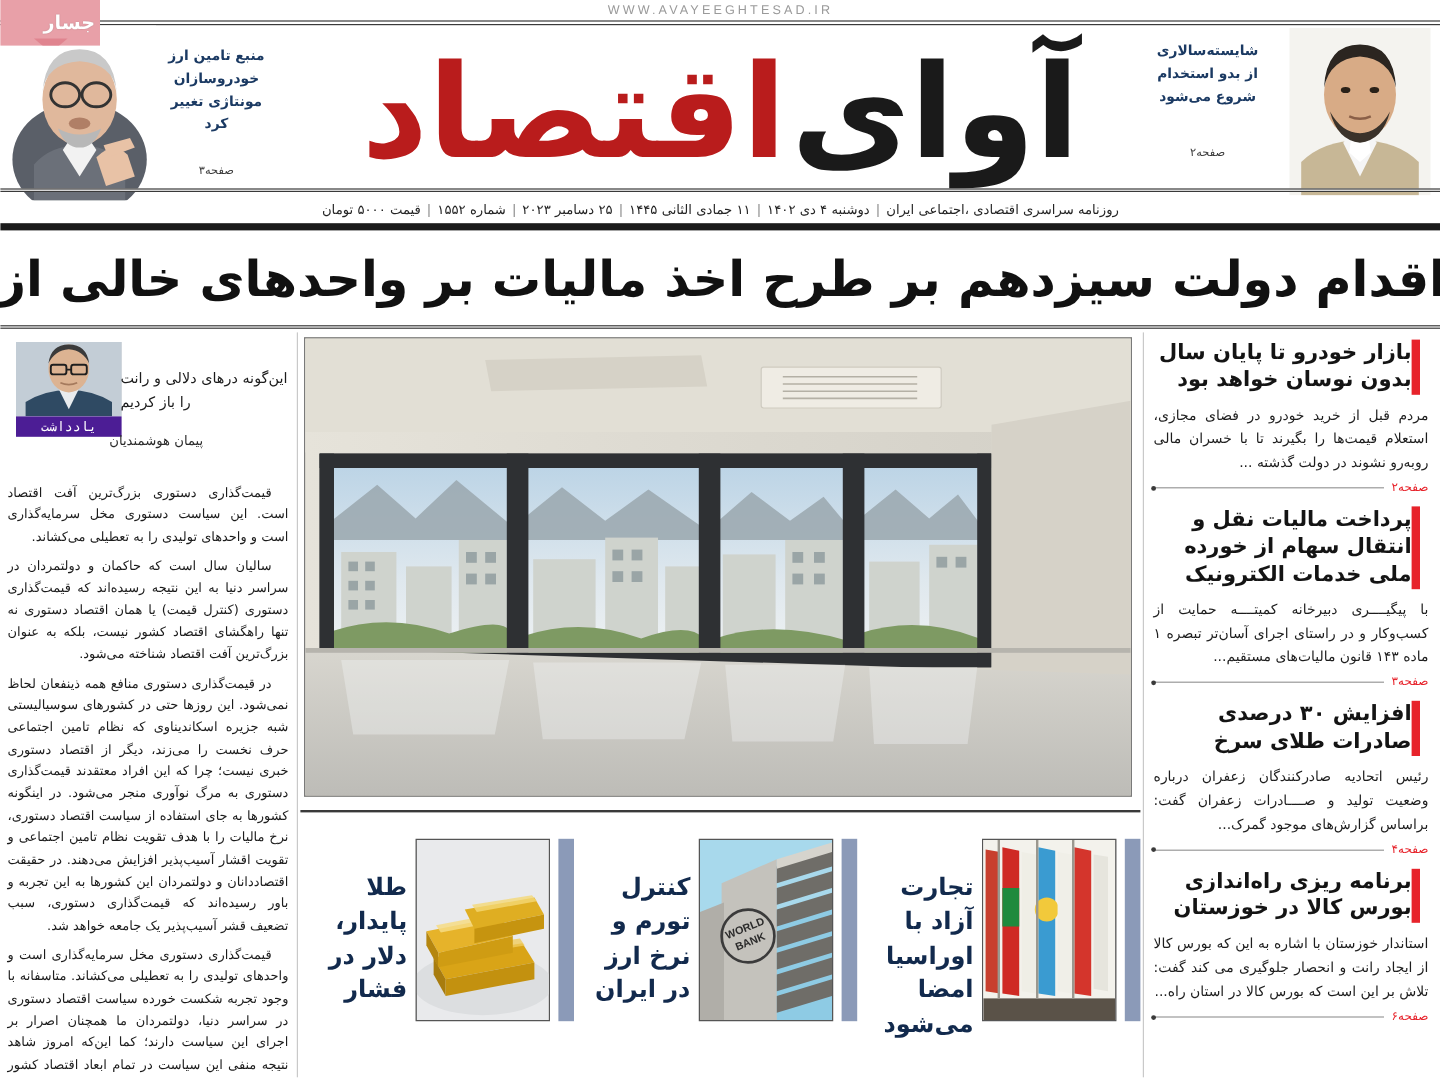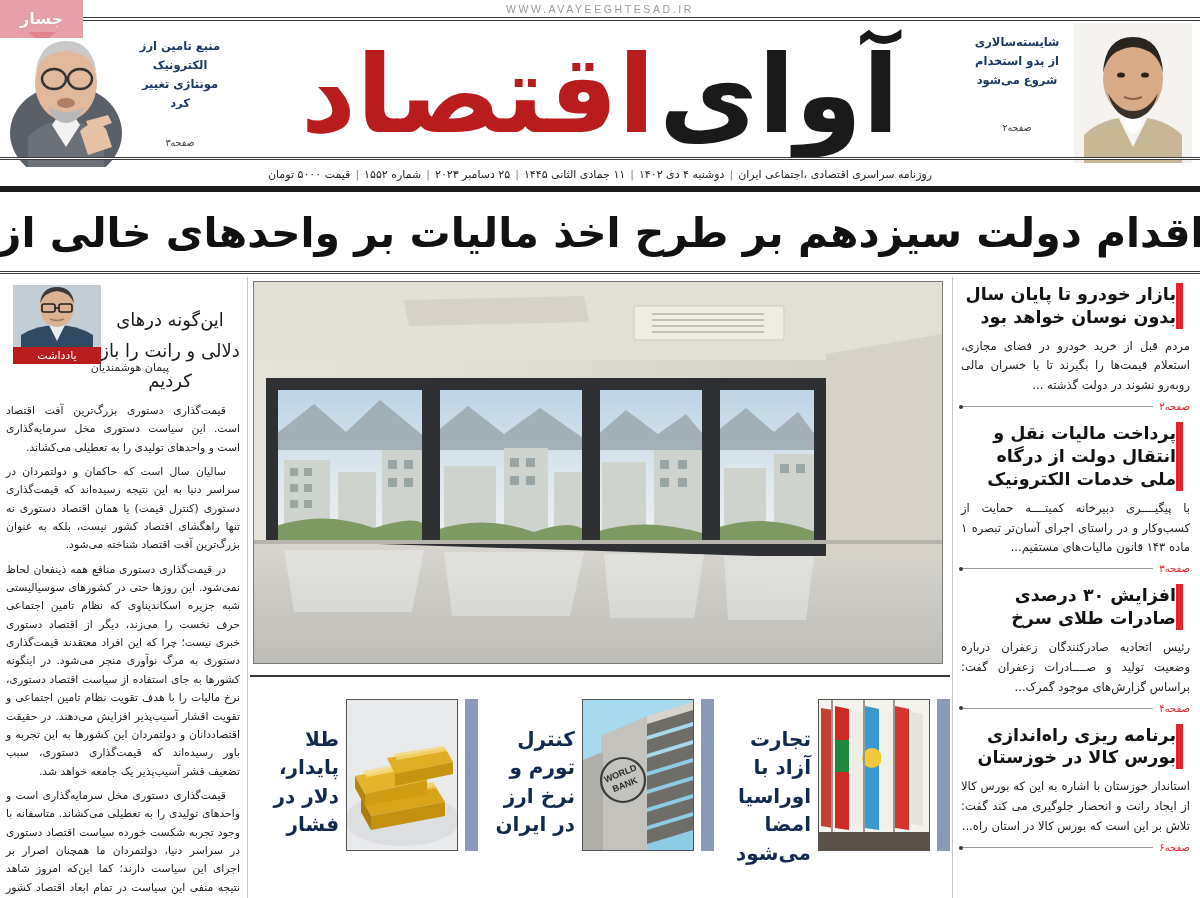--- a/index.html
+++ b/index.html
@@ -28,39 +28,39 @@
   }
 
   
   .corner-badge {
     position:absolute; top:0; left:0; width:83px; height:38px;
     background:#e8a0a8; overflow:hidden; z-index:6;
   }
   .corner-badge .cb-text {
     position:absolute; top:9px; left:4px; width:75px;
     color:#fff; font-size:16px; font-weight:bold;
-    letter-spacing:-1px; text-align:center; white-space:nowrap;
+    letter-spacing:-1px; white-space:nowrap;
     text-shadow:0 0 1px rgba(0,0,0,.25);
   }
   .corner-badge .cb-tri {
     position:absolute; bottom:-6px; left:28px;
     width:0;height:0;border-left:14px solid transparent;
     border-right:14px solid transparent;border-top:12px solid #e0848f;
   }
 
   
   .masthead { position:absolute; top:21px; left:0; width:1200px; height:136px; }
 
   .ph-left { position:absolute; top:0px; left:8px; width:122px; height:146px; overflow:hidden; }
   .ph-right { position:absolute; top:2px; right:8px; width:118px; height:140px; overflow:hidden; }
 
   .teaser { position:absolute; font-size:11.5px; line-height:1.65;
             color:#1b3a63; font-weight:600; text-align:center; }
   .teaser-left { top:16px; left:134px; width:92px; }
-  .teaser-right { top:12px; right:134px; width:98px; }
+  .teaser-right { top:12px; right:145px; width:98px; }
   .pageref-small { font-size:9.5px; color:#3a3a3a; font-weight:400; margin-top:22px; }
   .teaser-right .pageref-small { margin-top:30px; }
 
   .logo {
     position:absolute; top:8px; left:0; width:1200px; height:132px;
     display:flex; align-items:center; justify-content:center;
     direction:rtl; white-space:nowrap;
   }
   .logo .lw1 {
     font-size:108px; font-weight:bold; color:#1a1a1a;
@@ -155,27 +155,27 @@
     position:absolute; top:0; left:0; width:248px; height:621px;
     border-right:1px solid #c9c9c9; padding:6px 7px 0 6px;
   }
   .ed-head { position:relative; height:83px; }
   .ed-portrait {
     position:absolute; top:2px; left:7px; width:88px; height:62px;
     border:0; overflow:hidden; background:#b9c3cc;
   }
   .ed-quote {
     position:absolute; top:22px; right:0; width:140px;
-    font-size:18px; line-height:1.7; color:#1b1b1b; text-align:center;
+    font-size:12px; line-height:1.7; color:#1b1b1b; text-align:left;
     direction:rtl; letter-spacing:-0.3px;
   }
   .ed-tag {
     position:absolute; top:64px; left:7px; width:88px; height:17px;
-    background:#b91c1c; color:#fff; font-size:11px;
-    display:flex; align-items:center; justify-content:center;
+    background:#4c1d95; color:#fff; font-size:11px;
+    display:flex; align-items:center; justify-content:center;font-family:Liberation Mono, monospace;
   }
   .ed-author {
     position:absolute; top:84px; right:78px;
     font-size:11px; color:#2b2b2b; direction:rtl;
   }
   .ed-body { margin-top:36px; font-size:10.8px; line-height:1.70;
              color:#1c1c1c; text-align:justify; direction:rtl; }
   .ed-body p { margin-bottom:6px; text-indent:14px; }
   .ed-body p:last-child { margin-bottom:0; }
 </style>
@@ -207,21 +207,21 @@
         <ellipse cx="46" cy="58" rx="12" ry="10" fill="none" stroke="#333" stroke-width="2.4"></ellipse>
         <ellipse cx="72" cy="58" rx="12" ry="10" fill="none" stroke="#333" stroke-width="2.4"></ellipse>
         <line x1="58" y1="57" x2="60" y2="57" stroke="#333" stroke-width="2.4"></line>
         <path d="M40 86 Q58 96 76 86 Q70 102 58 102 Q46 102 40 86 Z" fill="#b8b8b8"></path>
         <ellipse cx="58" cy="82" rx="9" ry="5" fill="#b07f66"></ellipse>
         <path d="M72 110 Q86 96 98 108 L104 126 L80 134 Z" fill="#e8c2a6"></path>
         <path d="M78 100 L100 94 L104 102 L82 110 Z" fill="#e8c2a6"></path>
       </svg>
     </div>
     <div class="teaser teaser-left">
-      <div>منبع تامین ارز الکترونیک مونتاژی تغییر کرد</div>
+      <div>منبع تامین ارز خودروسازان مونتاژی تغییر کرد</div>
       <div class="pageref-small">صفحه۳</div>
     </div>
 
     <div class="logo">
       <span class="lw1">آوای</span>
       <span class="lw2">اقتصاد</span>
     </div>
 
     <div class="teaser teaser-right">
       <div>شایسته‌سالاری از بدو استخدام شروع می‌شود</div>
@@ -276,21 +276,21 @@
         <div class="news-lead">مردم قبل از خرید خودرو در فضای مجازی، استعلام قیمت‌ها را بگیرند تا با خسران مالی روبه‌رو نشوند در دولت گذشته ...</div>
         <div class="news-foot">
           <span class="pg">صفحه۲</span>
           <span class="dash"></span>
         </div>
       </div>
 
       <div class="news-item">
         <div class="news-title">
           <div class="redbar"></div>
-          <h2>پرداخت مالیات نقل و انتقال دولت از درگاه ملی خدمات الکترونیک</h2>
+          <h2>پرداخت مالیات نقل و انتقال سهام از خورده ملی خدمات الکترونیک</h2>
         </div>
         <div class="news-lead">با پیگیــــری دبیرخانه کمیتــــه حمایت از کسب‌وکار و در راستای اجرای آسان‌تر تبصره ۱ ماده ۱۴۳ قانون مالیات‌های مستقیم...</div>
         <div class="news-foot">
           <span class="pg">صفحه۳</span>
           <span class="dash"></span>
         </div>
       </div>
 
       <div class="news-item">
         <div class="news-title">

